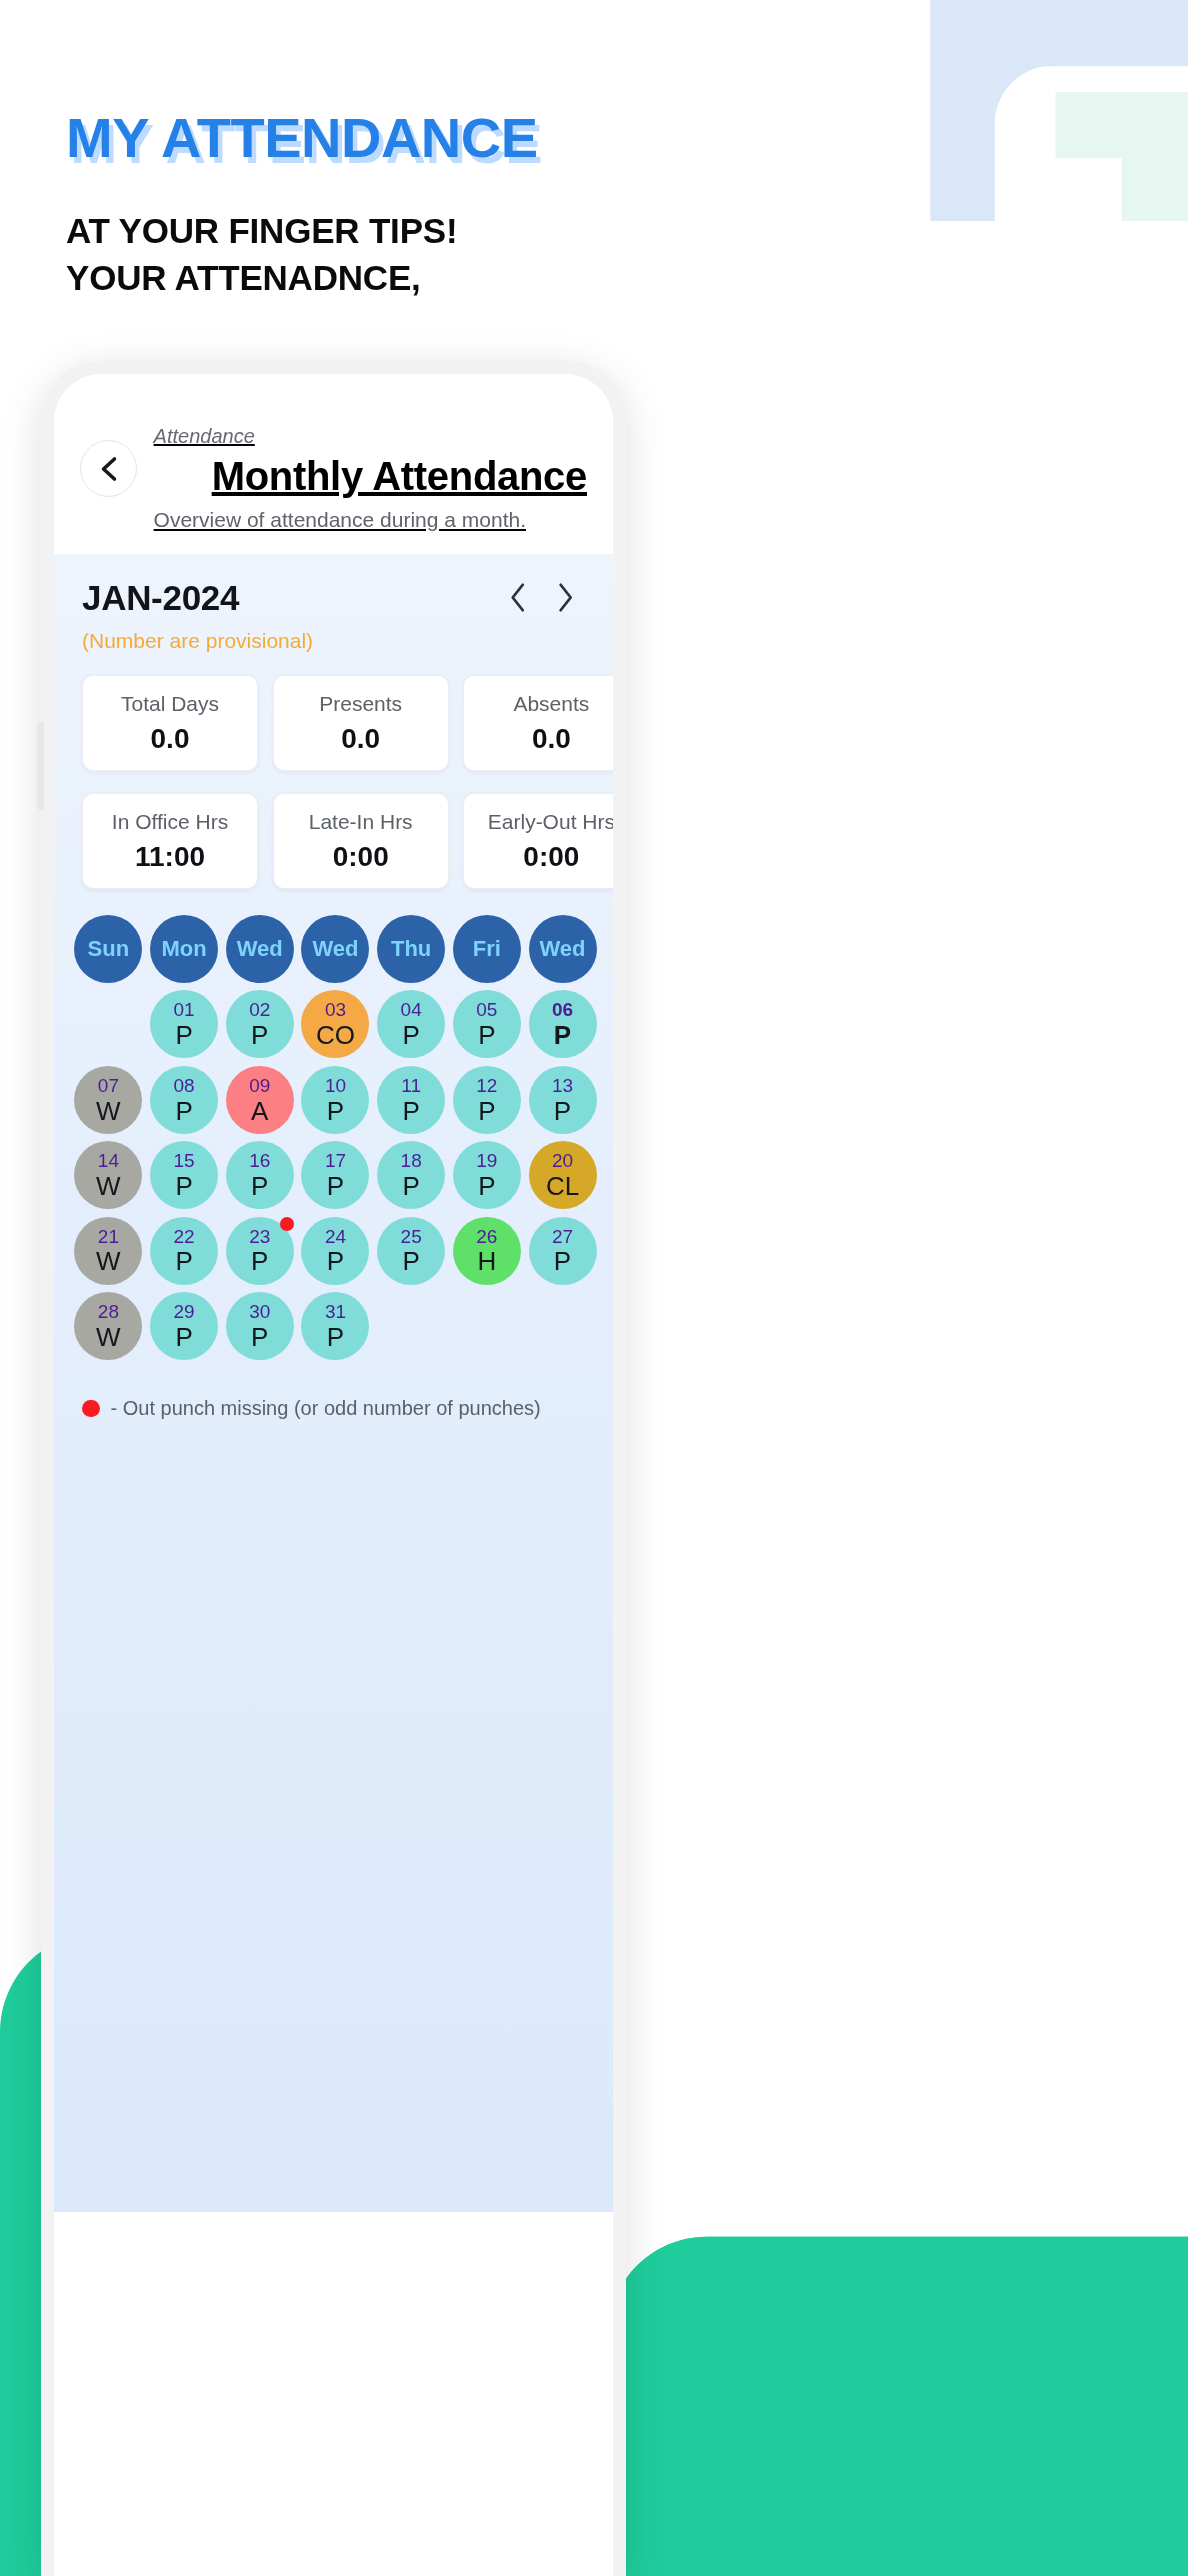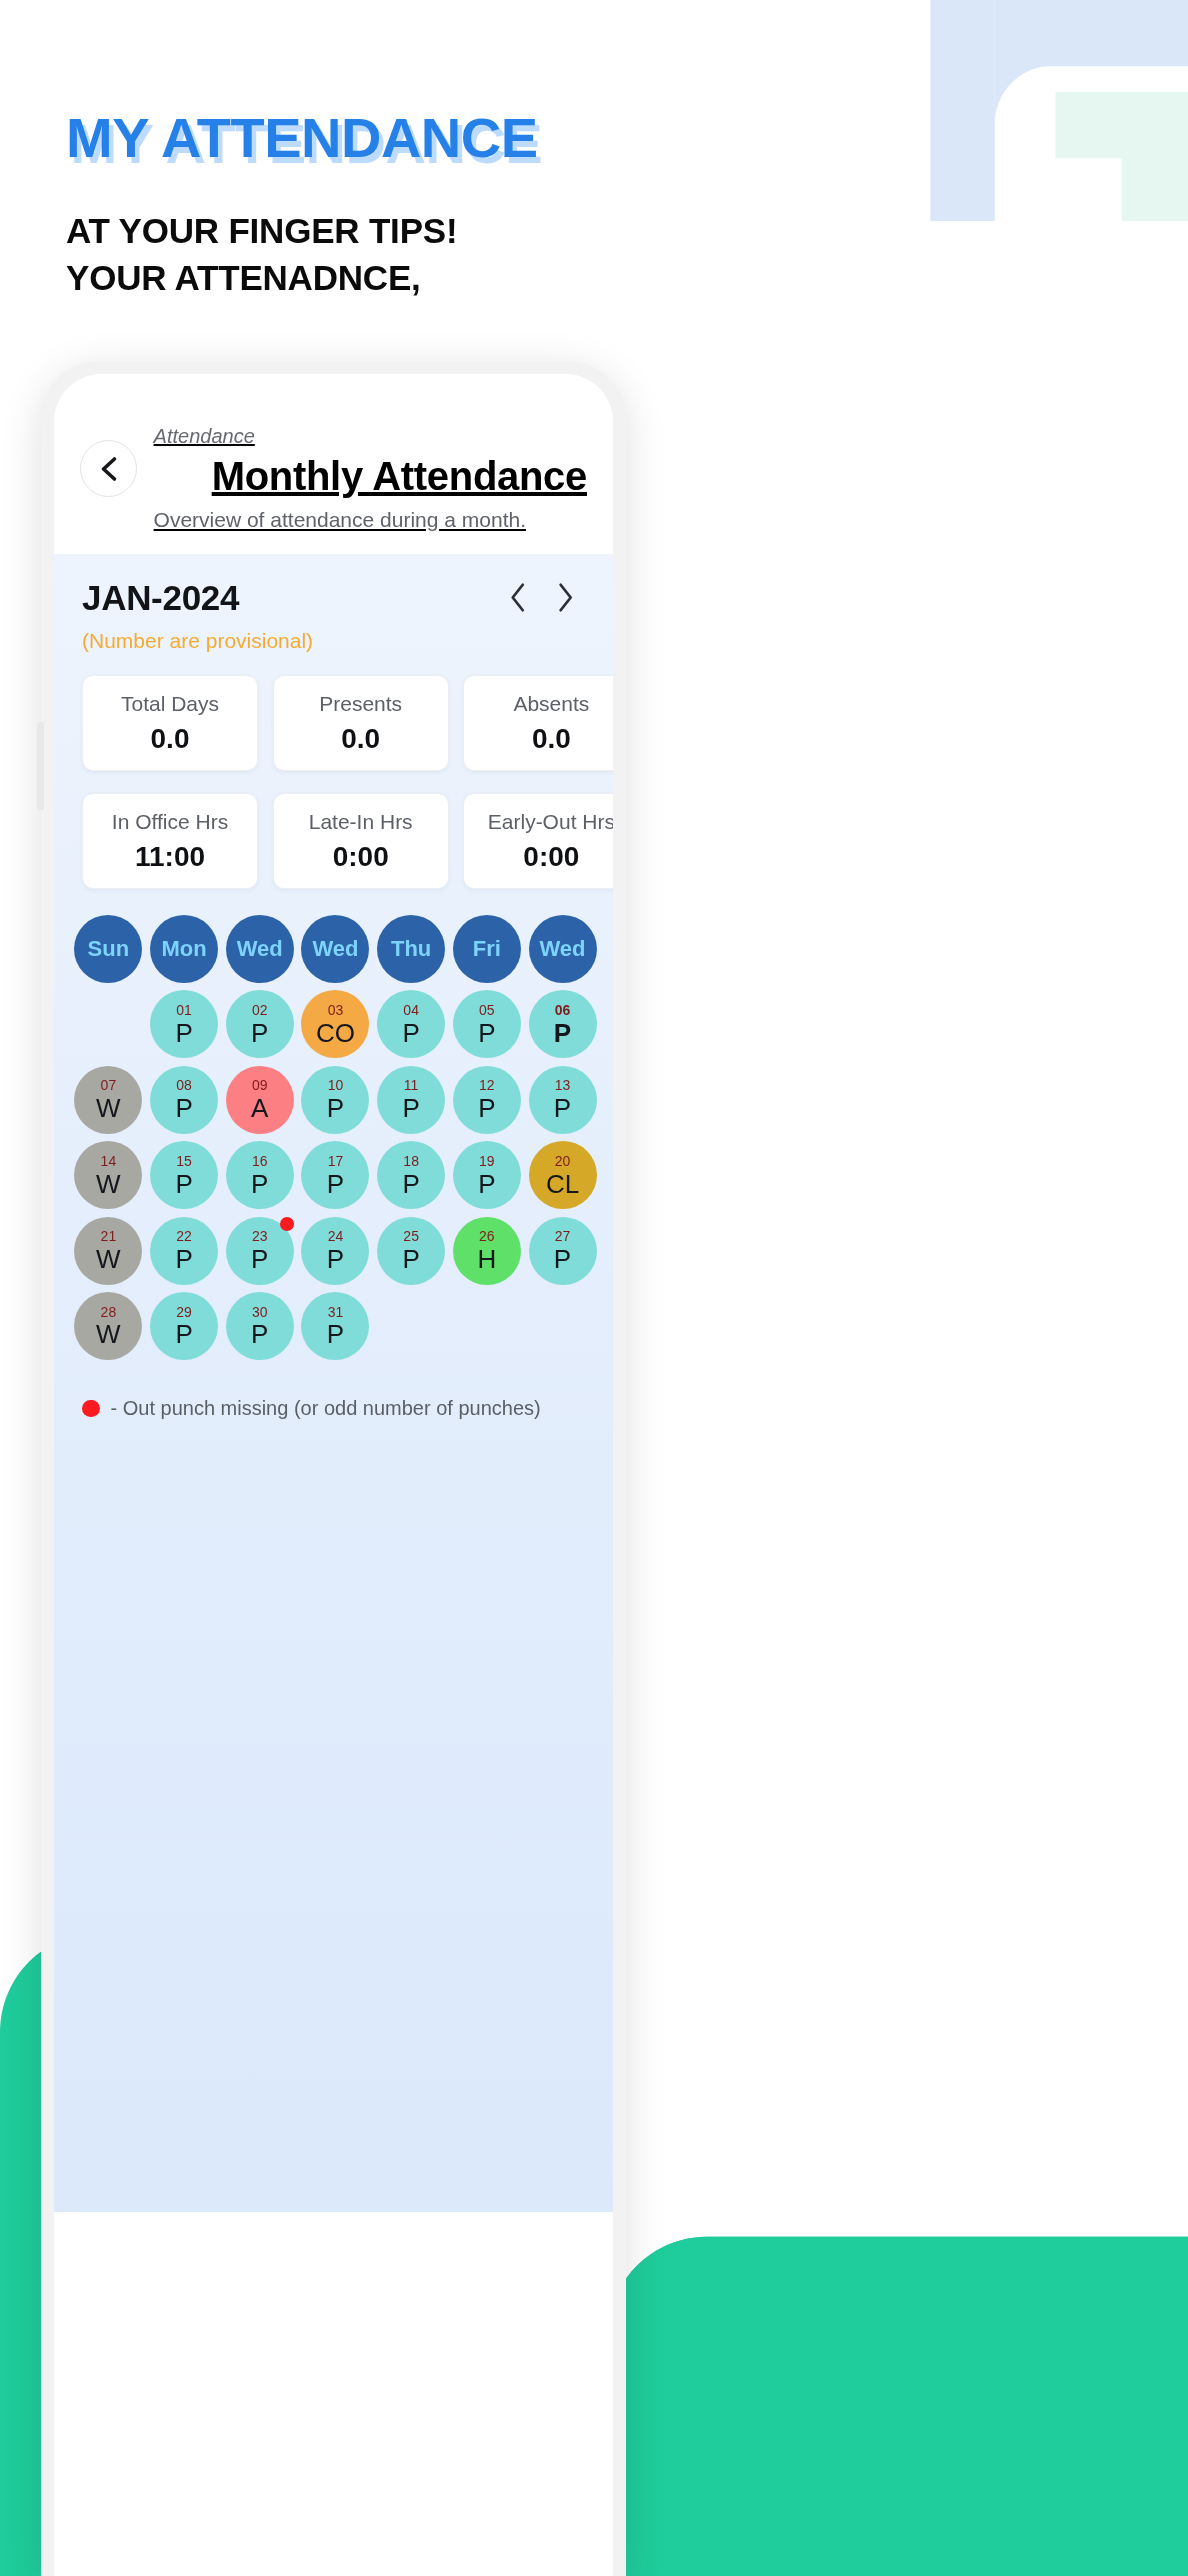--- a/index.html
+++ b/index.html
@@ -110,21 +110,21 @@
   .dow {
     width:68px; height:68px; border-radius:50%;
     background:#2b62a8; color:#7dd3fc; font-size:22px; font-weight:bold;
     display:flex; align-items:center; justify-content:center;
   }
   .day {
     width:68px; height:68px; border-radius:50%;
     display:flex; flex-direction:column; align-items:center; justify-content:center;
     position:relative;
   }
-  .day .dnum { font-size:14px; color:#7f1d1d; line-height:1; margin-bottom:2.8px; }
+  .day .dnum { font-size:19px; color:#4c1d95; line-height:1; margin-bottom:2.8px; }
   .day .dcode { font-size:26px; color:#14171c; line-height:1; }
   .day.empty { background:transparent; }
   .dot {
     position:absolute; top:0.9px; right:0px;
     width:14px; height:14px; border-radius:50%; background:#fa1a1f;
   }
   #legend {
     display:flex; align-items:center; gap:11px;
     padding:29.5px 28px 22px 28px; font-size:20px; color:#5a5f66;
   }

